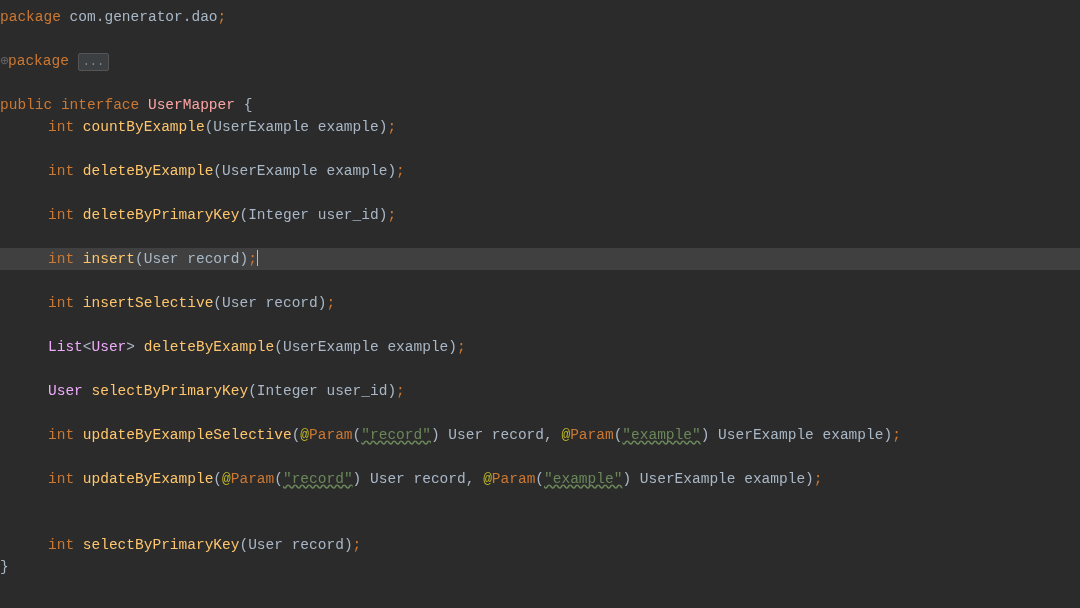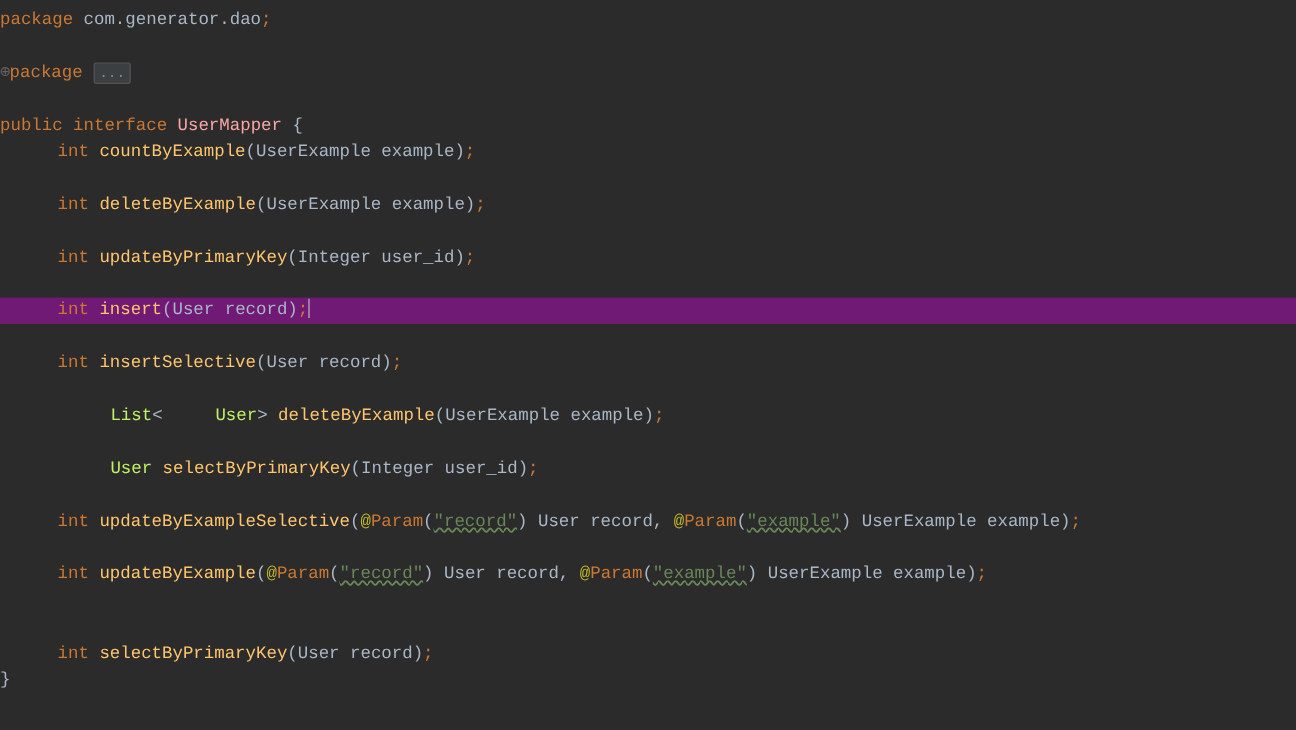--- a/index.html
+++ b/index.html
@@ -19,27 +19,27 @@
       overflow: hidden;
     }
     .editor {
       position: relative;
     }
     .line {
       height: 22px;
       white-space: pre;
     }
     .line.highlighted {
-      background: #701a75;
+      background: #404040;
     }
     .keyword { color: #cc7832; }
     .package-path { color: #a9b7c6; }
     .interface-name { color: #fca5a5; }
     .method-name { color: #ffc66d; }
-    .type-name { color: #bef264; margin-left: 44px; }
+    .type-name { color: #f0abfc; }
     .param-name { color: #a9b7c6; }
     .punct { color: #a9b7c6; }
     .semicolon { color: #cc7832; }
     .annotation-at { color: #bbb529; }
     .annotation-name { color: #cc7832; }
     .string-underline {
       color: #6a8759;
       text-decoration: underline wavy #6a8759;
       text-decoration-skip-ink: none;
     }
@@ -87,21 +87,21 @@
 <div class="line"><span class="keyword">public </span><span class="keyword">interface</span><span class="interface-name"> UserMapper </span><span class="punct">{</span></div>
 
 <div class="line indent1"><span class="keyword">int</span><span> </span><span class="method-name">countByExample</span><span class="punct">(</span><span class="param-name">UserExample example</span><span class="punct">)</span><span class="semicolon">;</span></div>
 
 <div class="line"></div>
 
 <div class="line indent1"><span class="keyword">int</span><span> </span><span class="method-name">deleteByExample</span><span class="punct">(</span><span class="param-name">UserExample example</span><span class="punct">)</span><span class="semicolon">;</span></div>
 
 <div class="line"></div>
 
-<div class="line indent1"><span class="keyword">int</span><span> </span><span class="method-name">updateByPrimaryKey</span><span class="punct">(</span><span class="param-name">Integer user_id</span><span class="punct">)</span><span class="semicolon">;</span></div>
+<div class="line indent1"><span class="keyword">int</span><span> </span><span class="method-name">deleteByPrimaryKey</span><span class="punct">(</span><span class="param-name">Integer user_id</span><span class="punct">)</span><span class="semicolon">;</span></div>
 
 <div class="line"></div>
 
 <div class="line indent1 highlighted"><span class="keyword">int</span><span> </span><span class="method-name">insert</span><span class="punct">(</span><span class="param-name">User record</span><span class="punct">)</span><span class="semicolon">;</span><span class="caret"></span></div>
 
 <div class="line"></div>
 
 <div class="line indent1"><span class="keyword">int</span><span> </span><span class="method-name">insertSelective</span><span class="punct">(</span><span class="param-name">User record</span><span class="punct">)</span><span class="semicolon">;</span></div>
 
 <div class="line"></div>

